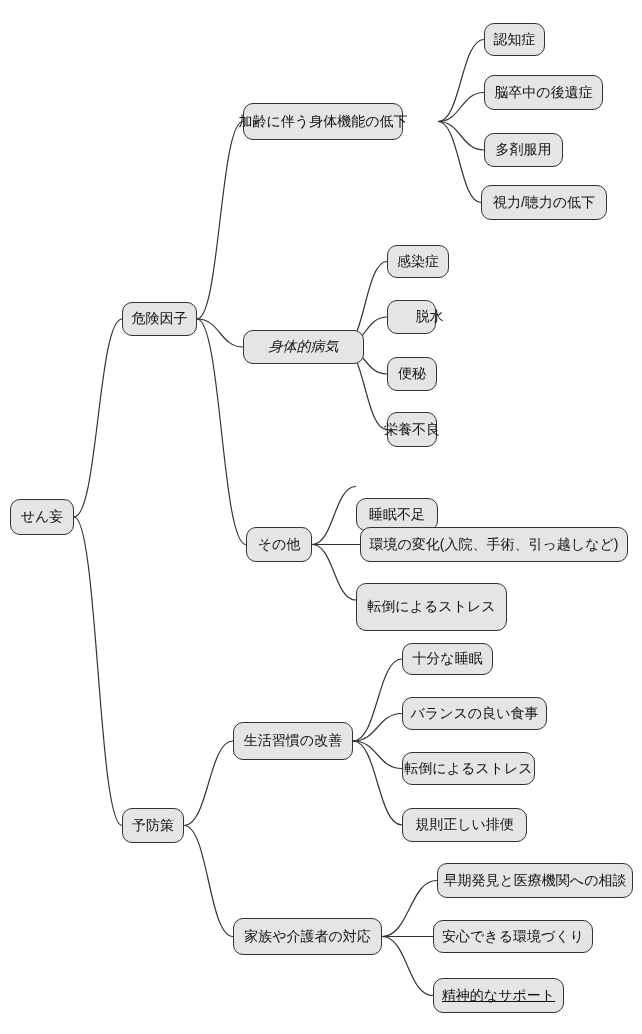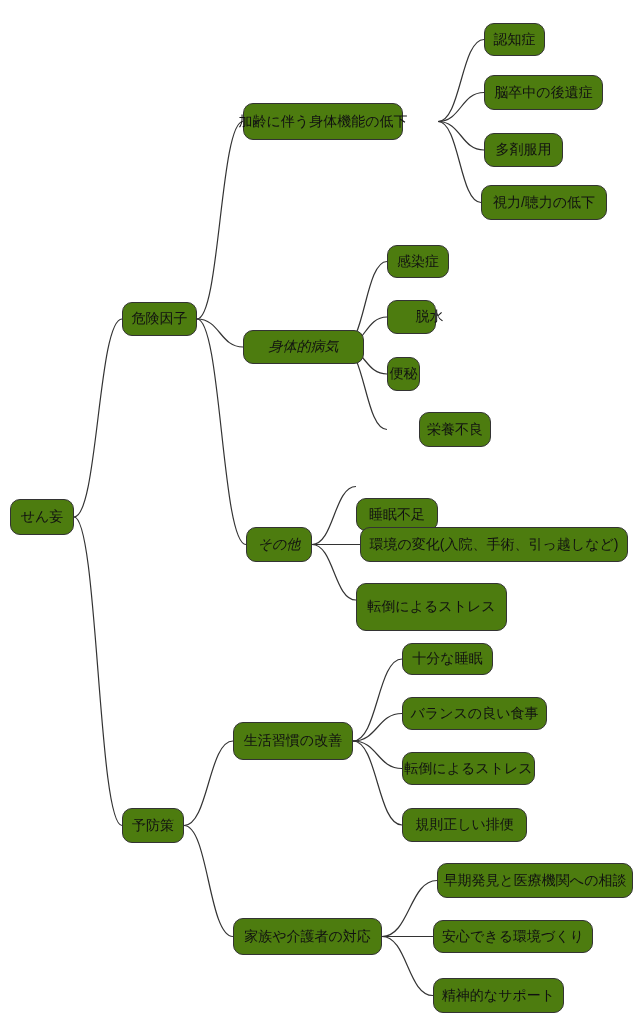--- a/index.html
+++ b/index.html
@@ -7,21 +7,21 @@
     position:relative;
     width:642px;height:1034px;
     background:#ffffff;
     font-family:"Liberation Sans", sans-serif;
     overflow:hidden;
   }
   #edge-layer{position:absolute;left:0;top:0;width:642px;height:1034px;}
   .node{
     position:absolute;
     box-sizing:border-box;
-    background:#4d7c0f;
+    background:#e5e5e5;
     border:1.4px solid #333333;
     border-radius:10px;
     display:flex;align-items:center;justify-content:center;
     font-size:14px;
     color:#111111;
     white-space:nowrap;
     z-index:1;
   }
 </style>
 </head>
@@ -54,35 +54,35 @@
       <path d="M 382 936.5 C 409.5 936.5, 409.5 880.5, 437 880.5" fill="none" stroke="#333333" stroke-width="1.2"></path>
       <path d="M 382 936.5 C 407.5 936.5, 407.5 936.5, 433 936.5" fill="none" stroke="#333333" stroke-width="1.2"></path>
       <path d="M 382 936.5 C 407.5 936.5, 407.5 995.5, 433 995.5" fill="none" stroke="#333333" stroke-width="1.2"></path>
     </svg>
   <div id="node-layer">
       <div class="node" style="left: 10px; top: 499px; width: 64px; height: 36px;">せん妄</div>
       <div class="node" style="left: 122px; top: 302px; width: 75px; height: 34px;">危険因子</div>
       <div class="node" style="left: 122px; top: 808px; width: 62px; height: 35px;">予防策</div>
       <div class="node" style="left: 243px; top: 103px; width: 160px; height: 37px; font-family: Liberation Serif, serif;">加齢に伴う身体機能の低下</div>
       <div class="node" style="left: 243px; top: 330px; width: 121px; height: 34px; font-style: italic;">身体的病気</div>
-      <div class="node" style="left: 246px; top: 527px; width: 66px; height: 35px; font-style: italic;">その他</div>
+      <div class="node" style="left: 246px; top: 527px; width: 66px; height: 35px;">その他</div>
       <div class="node" style="left: 484px; top: 23px; width: 61px; height: 33px;">認知症</div>
       <div class="node" style="left: 484px; top: 75px; width: 119px; height: 35px;">脳卒中の後遺症</div>
       <div class="node" style="left: 484px; top: 133px; width: 79px; height: 34px;">多剤服用</div>
       <div class="node" style="left: 481px; top: 185px; width: 126px; height: 35px;">視力/聴力の低下</div>
       <div class="node" style="left: 387px; top: 245px; width: 62px; height: 33px;">感染症</div>
       <div class="node" style="left: 387px; top: 300px; width: 49px; height: 34px; padding-left: 36px;">脱水</div>
-      <div class="node" style="left: 387px; top: 357px; width: 33px; height: 34px;">便秘</div>
-      <div class="node" style="left: 387px; top: 412px; width: 72px; height: 35px; margin-left: 32px;">栄養不良</div>
+      <div class="node" style="left: 387px; top: 357px; width: 50px; height: 34px;">便秘</div>
+      <div class="node" style="left: 387px; top: 412px; width: 50px; height: 35px;">栄養不良</div>
       <div class="node" style="left: 356px; top: 470px; width: 82px; height: 33px; margin-top: 28px;">睡眠不足</div>
       <div class="node" style="left: 360px; top: 527px; width: 268px; height: 35px;">環境の変化(入院、手術、引っ越しなど)</div>
       <div class="node" style="left: 356px; top: 583px; width: 151px; height: 48px;">転倒によるストレス</div>
       <div class="node" style="left: 233px; top: 722px; width: 120px; height: 38px;">生活習慣の改善</div>
       <div class="node" style="left: 402px; top: 643px; width: 91px; height: 32px;">十分な睡眠</div>
       <div class="node" style="left: 402px; top: 697px; width: 145px; height: 33px;">バランスの良い食事</div>
       <div class="node" style="left: 402px; top: 752px; width: 133px; height: 33px;">転倒によるストレス</div>
       <div class="node" style="left: 402px; top: 808px; width: 125px; height: 34px;">規則正しい排便</div>
       <div class="node" style="left: 233px; top: 918px; width: 149px; height: 37px; text-align: right;">家族や介護者の対応</div>
       <div class="node" style="left: 437px; top: 863px; width: 196px; height: 35px;">早期発見と医療機関への相談</div>
       <div class="node" style="left: 433px; top: 920px; width: 160px; height: 33px;">安心できる環境づくり</div>
-      <div class="node" style="left: 433px; top: 978px; width: 131px; height: 35px;">精神的なサポート</div>
+      <div class="node" style="left: 433px; top: 978px; width: 131px; height: 35px; text-decoration: underline;">精神的なサポート</div>
     </div>
 </div>
 
 </body></html>

